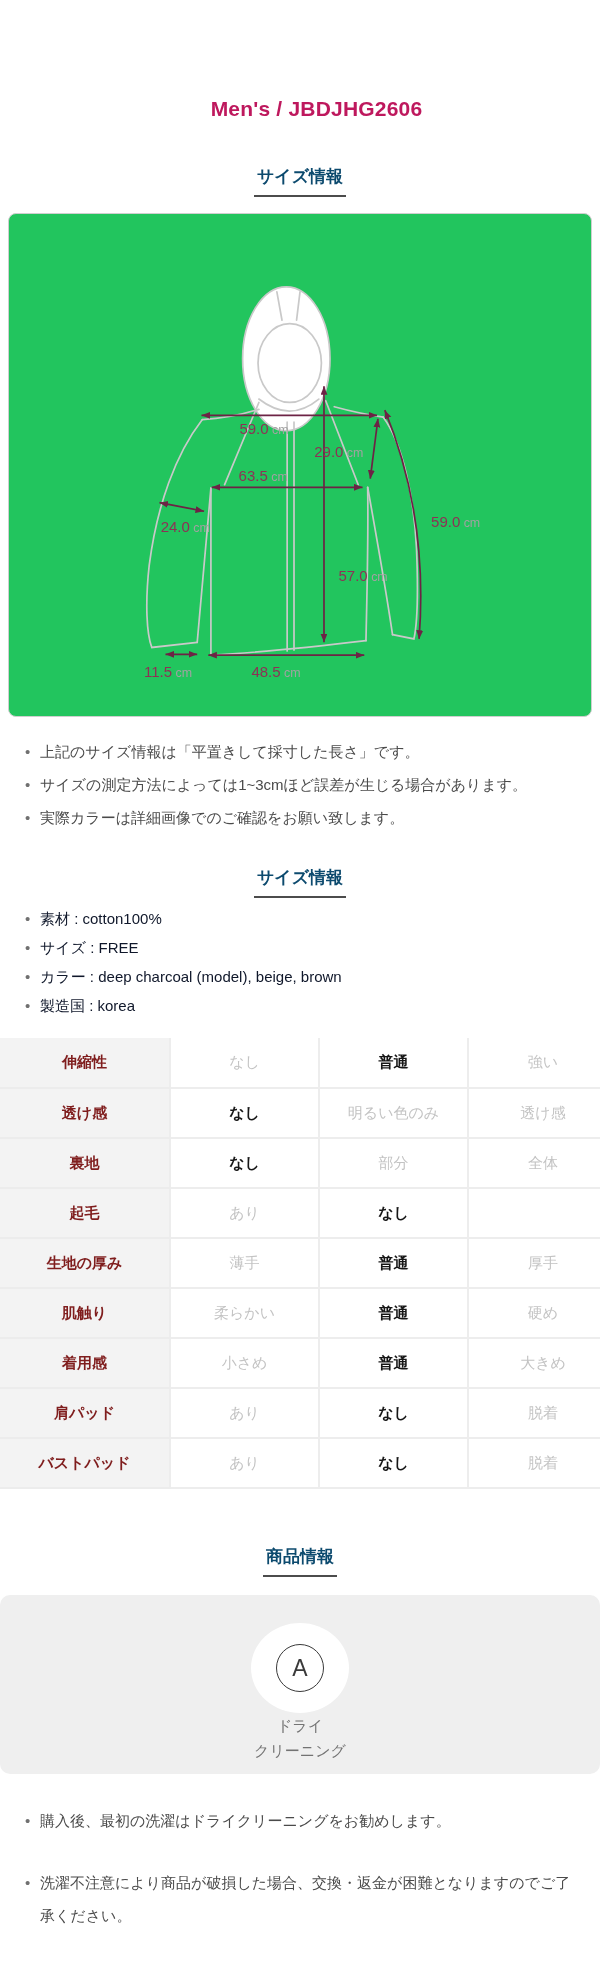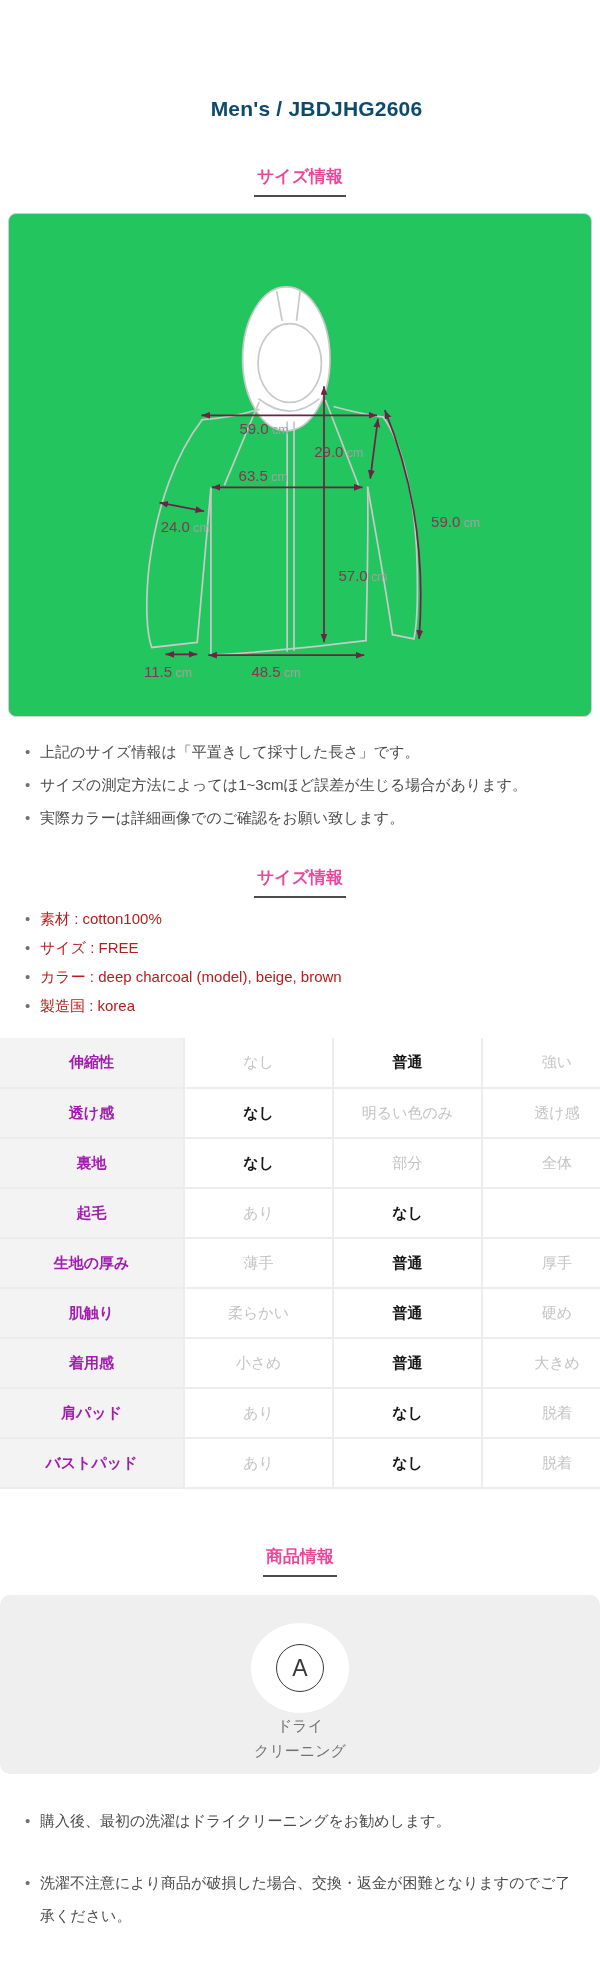--- a/index.html
+++ b/index.html
@@ -2,49 +2,49 @@
 <html><head>
 <meta charset="utf-8">
 <style>
   html,body{margin:0;padding:0;}
   body{
     width:600px;height:1970px;overflow:hidden;background:#ffffff;
     font-family:"Liberation Sans",sans-serif;color:#4a4a4a;
   }
   .page-title{
     margin:0;padding-top:97px;text-align:center;
-    font-size:21px;font-weight:600;color:#0c4a6e;letter-spacing:.2px;padding-left:33px;
-  }
-  .sec-heading{margin:0;text-align:center;font-size:17px;font-weight:700;color:#ec4899;}
+    font-size:21px;font-weight:600;color:#be185d;letter-spacing:.2px;padding-left:33px;
+  }
+  .sec-heading{margin:0;text-align:center;font-size:17px;font-weight:700;color:#0c4a6e;}
   .sec-heading .hline{display:inline-block;padding:0 3px 7px;border-bottom:2px solid #4c4c4c;}
   .h-size1{margin-top:44px;}
   .h-size2{margin-top:32px;}
   .h-product{margin-top:56px;}
 
   .diagram-box{
     margin:16px 8px 0;height:504px;box-sizing:border-box;
     border:1px solid #cfcfcf;border-radius:8px;overflow:hidden;background:#22c55e;
   }
   .diagram-box svg{display:block;width:100%;height:100%;}
 
   .note-list{list-style:none;margin:18px 0 0;padding:0 18px 0 24px;}
   .note-list li{
     position:relative;padding-left:16px;font-size:15px;line-height:33px;
     color:#4a4a4a;margin:0;
   }
   .note-list li::before{content:"\2022";position:absolute;left:1px;top:0;color:#707070;}
   .detail-list{margin-top:6px;}
-  .detail-list li{line-height:29px;color:#b91c1c;}
+  .detail-list li{line-height:29px;color:#0f172a;}
   .note-list-bottom{margin-top:30px;}
   .note-list-bottom li{line-height:33px;margin-top:29px;}
 
   .attr-table{width:600px;margin-top:18px;border-collapse:collapse;table-layout:fixed;}
   .attr-table td{height:50px;box-sizing:border-box;font-size:15px;text-align:center;vertical-align:middle;}
   .attr-table td.attr{
-    width:184px;background:#f3f3f3;font-weight:700;color:#a21caf;
+    width:170px;background:#f3f3f3;font-weight:700;color:#7f1d1d;
     border-bottom:2px solid #ececec;
   }
   .attr-table td.val{width:149px;border:2px solid #ededed;color:#c3c3c3;background:#fff;}
   .attr-table td.val.strong{color:#161616;font-weight:700;}
   .attr-table tr:first-child td{border-top:none;}
   .attr-table td.val:last-child{border-right:none;}
 
   .care-box{
     margin:18px 0 0;height:179px;background:#efefef;border-radius:10px;
     text-align:center;overflow:hidden;

